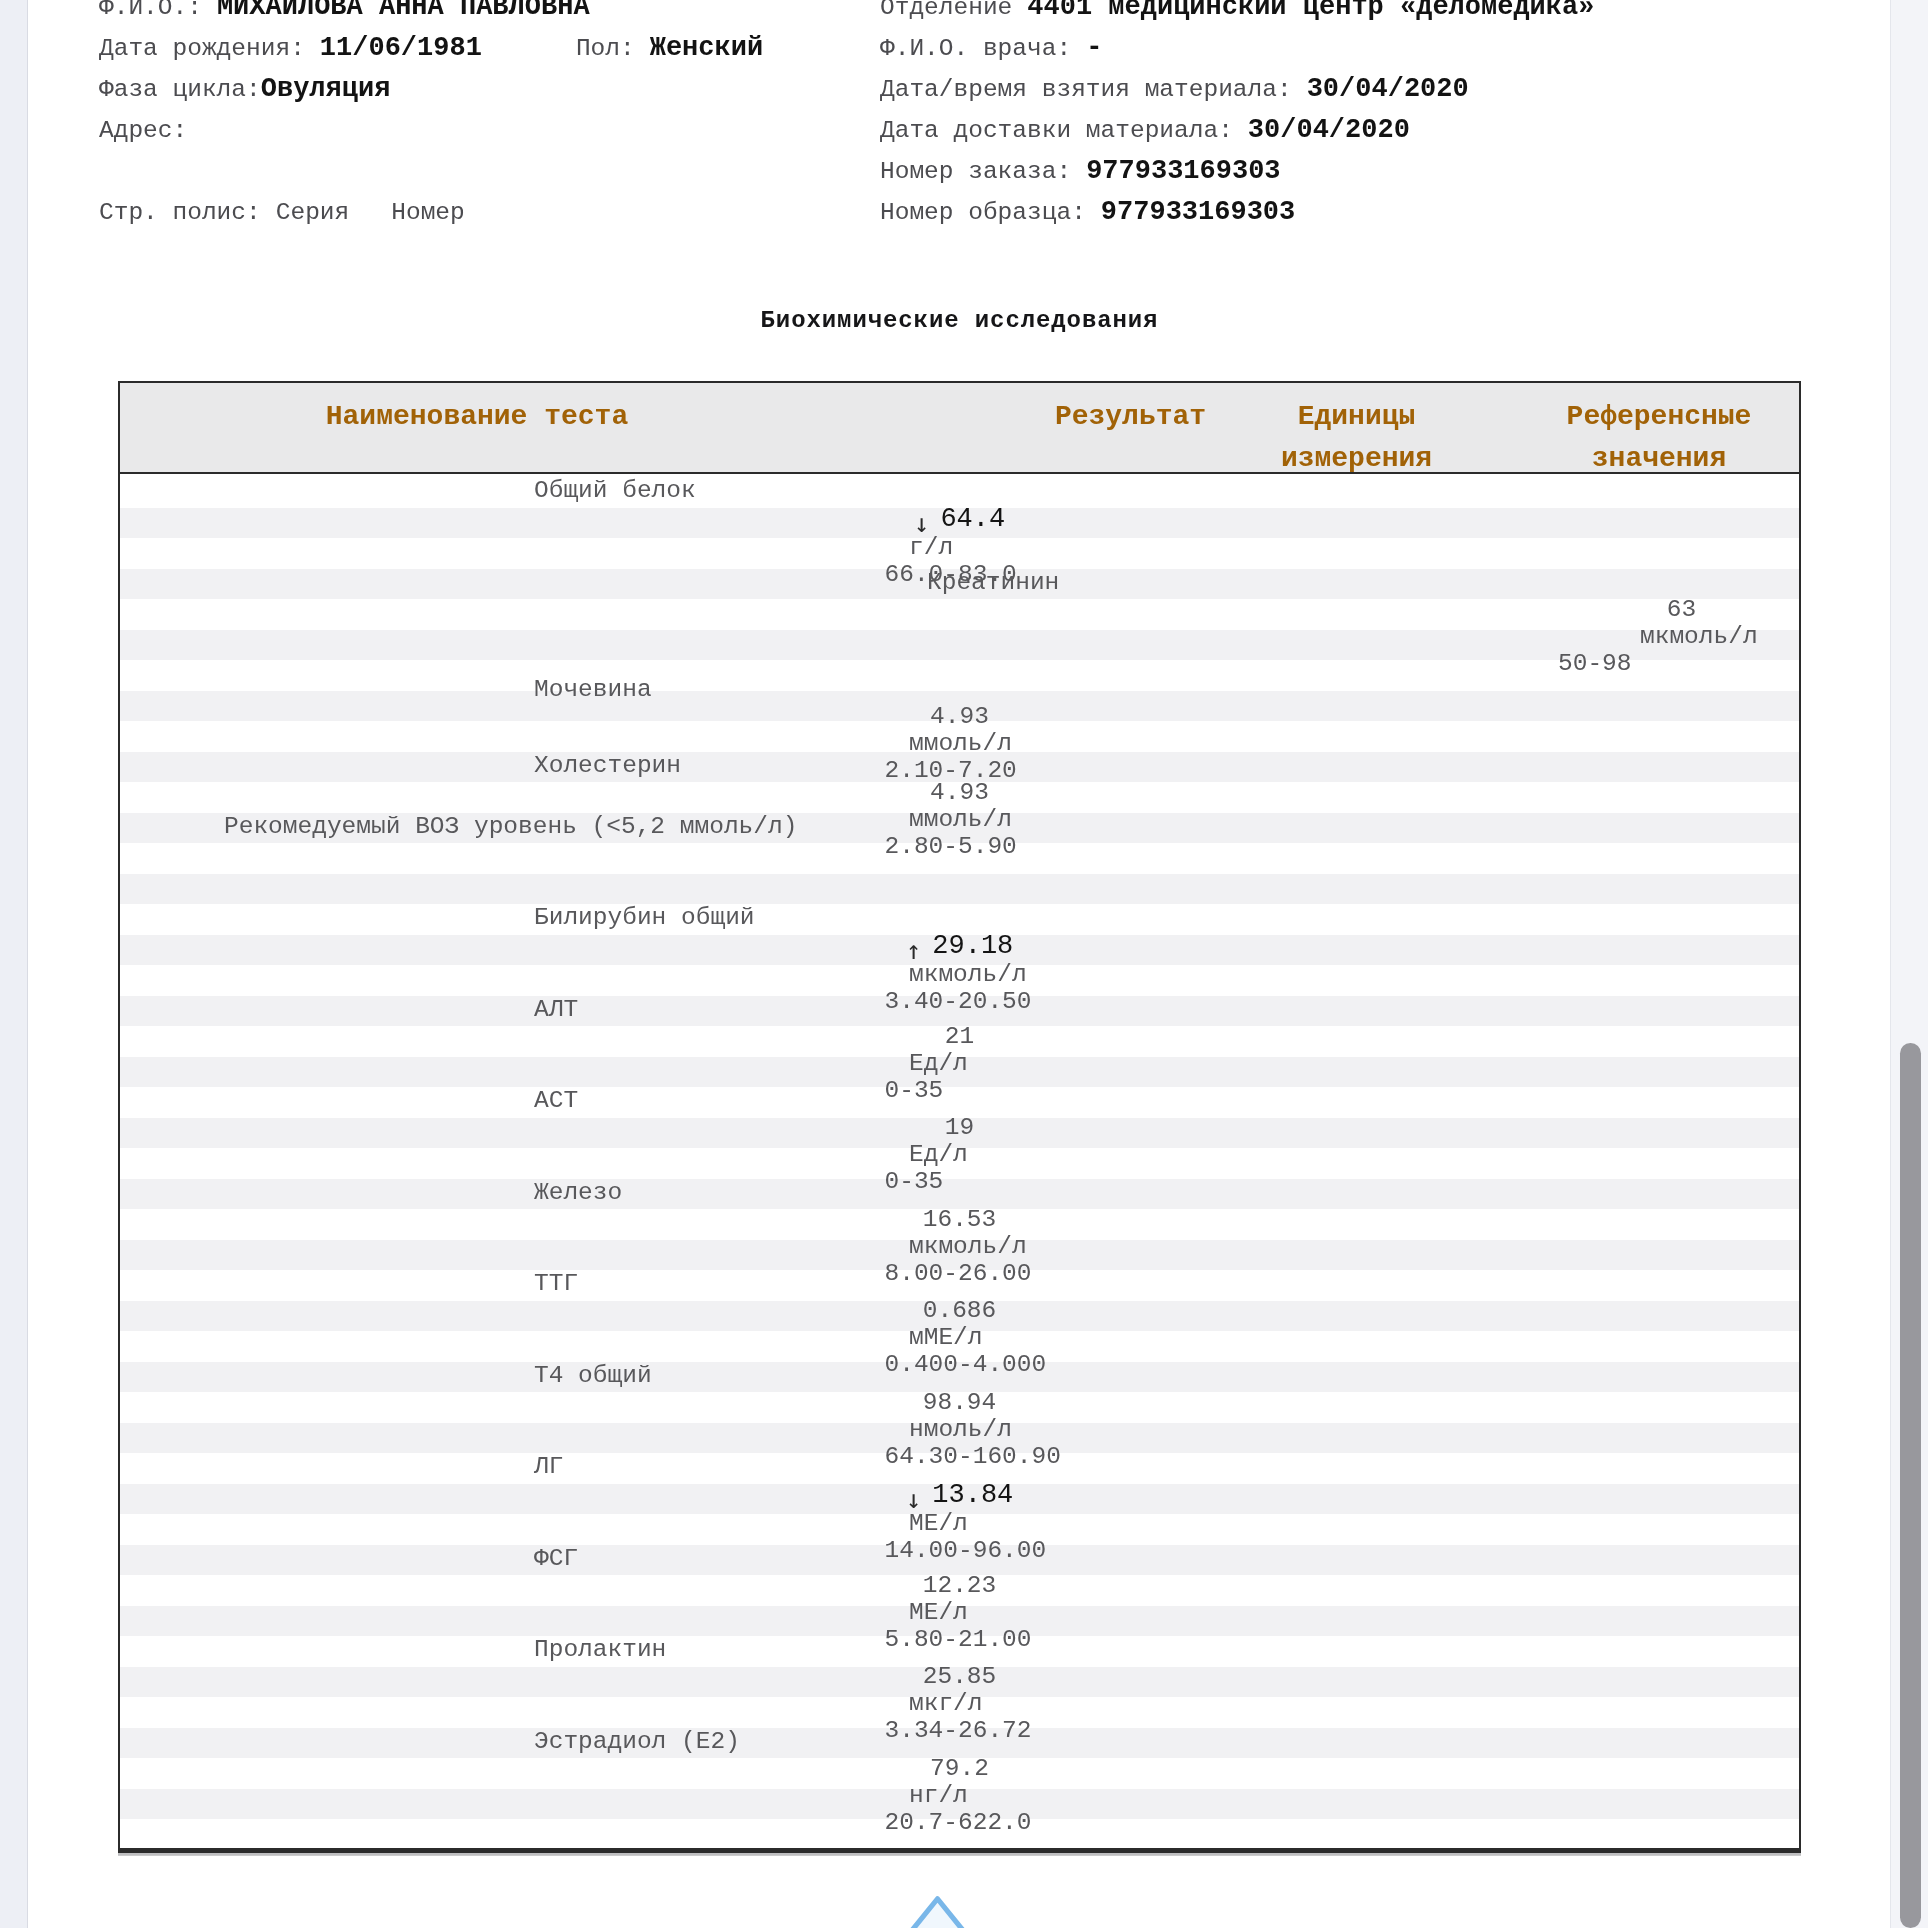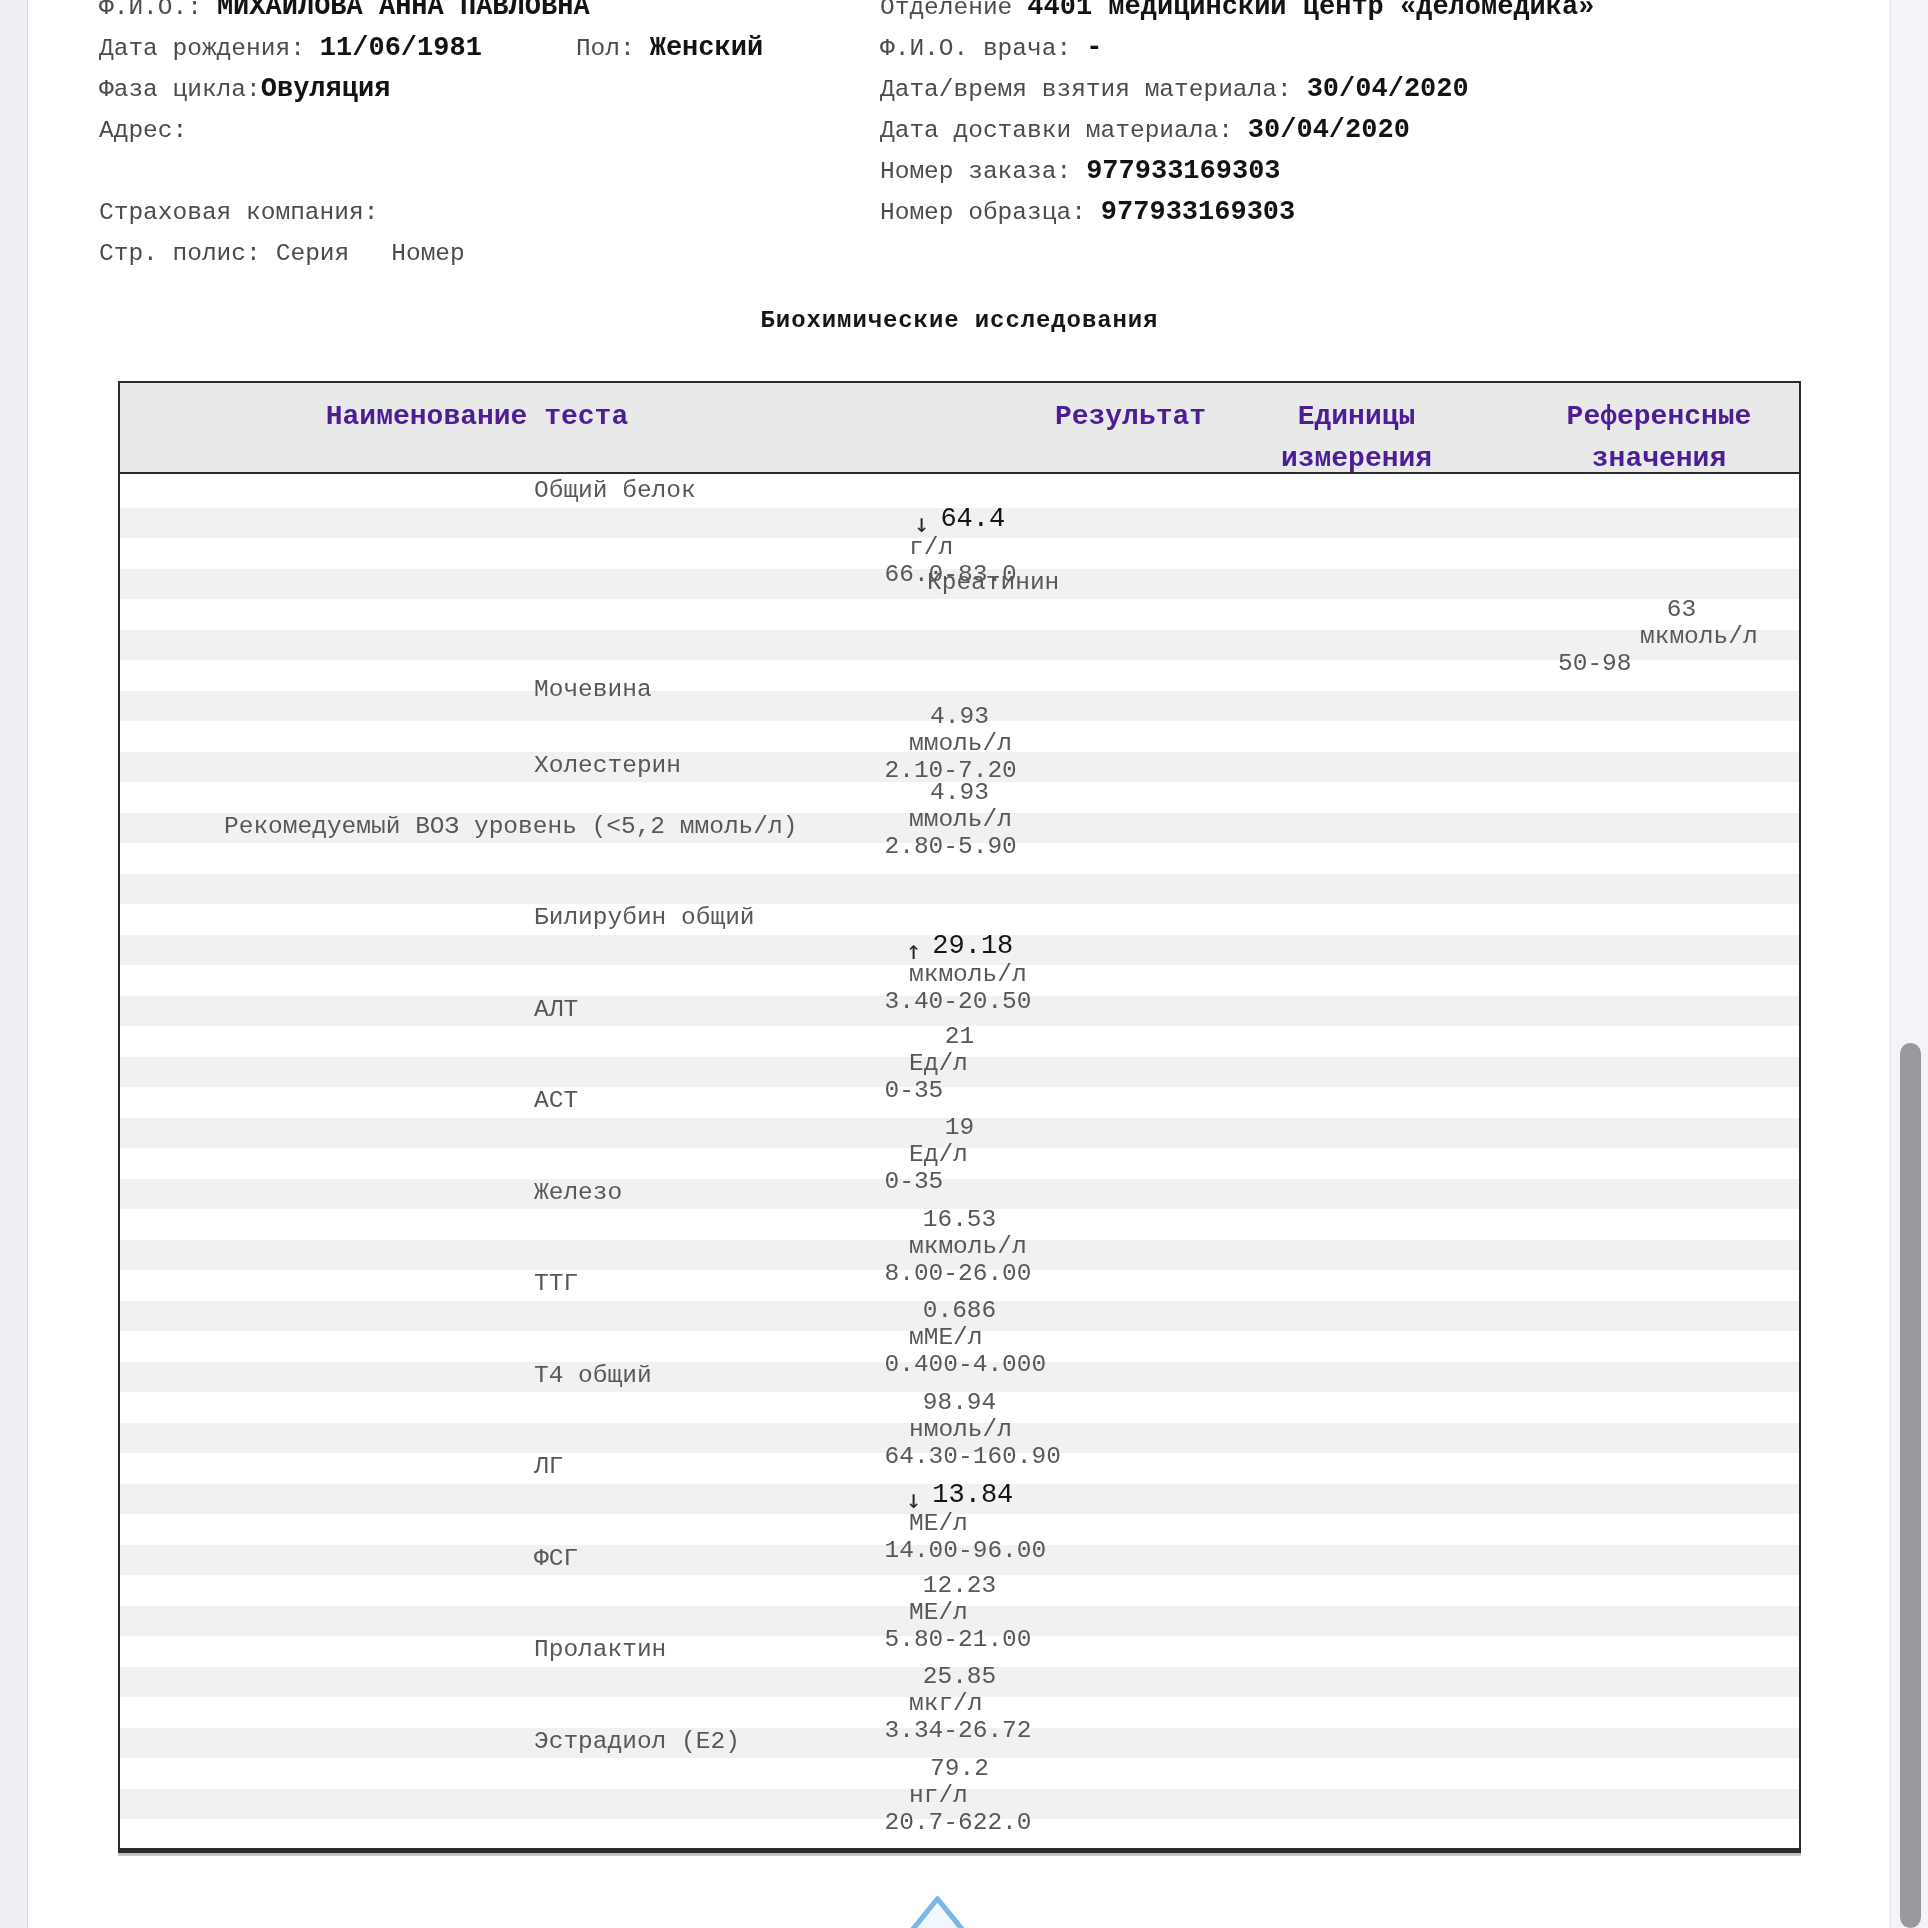--- a/index.html
+++ b/index.html
@@ -31,21 +31,21 @@
 
   
   .doc-title{position:absolute;top:307px;left:118px;width:1683px;
     text-align:center;font-size:24px;font-weight:700;color:#161618;letter-spacing:0.9px;}
 
   
   .lab-table{position:absolute;left:118px;top:381px;width:1683px;height:1472px;
     border:2.8px solid #2b2b2b;border-bottom-width:5.6px;background:#fff;
     box-shadow:0 2.8px 0 rgba(110,110,115,.45);}
   .thead{height:91px;background:#e9e9ea;border-bottom:2.8px solid #2b2b2b;
-    display:flex;font-weight:700;font-size:28px;line-height:42px;color:#4c1d95;}
+    display:flex;font-weight:700;font-size:28px;line-height:42px;color:#a16207;}
   .hc{padding-top:13px;text-align:center;}
   .hc1{width:893px;padding-right:179px;}
   .hc2{width:235px;}
   .hc3{width:217px;}
   .hc4{width:332px;padding-left:56px;}
   .tbody{position:absolute;top:94px;left:0;right:0;bottom:0;
     background:repeating-linear-gradient(to bottom,
       #ffffff 0px,#ffffff 30.5px,#f1f1f3 30.5px,#f1f1f3 61px);}
   .trow{position:absolute;left:0;width:100%;height:31px;display:flex;
     align-items:center;font-size:24.5px;color:#58585b;white-space:nowrap;flex-direction:column;}
@@ -75,23 +75,20 @@
     <span class="lbl sp">Дата рождения:</span><span class="bv">11/06/1981</span><span class="lbl sp sex-label">Пол:</span><span class="bv">Женский</span>
   </div>
   <div class="hline">
     <span class="lbl">Фаза цикла:</span><span class="bv">Овуляция</span>
   </div>
   <div class="hline">
     <span class="lbl">Адрес:</span>
   </div>
   <div class="hline"></div>
   <div class="hline">
-    <span class="lbl">Страховая компания:</span>
-  </div>
-  <div class="hline">
     <span class="lbl sp">Стр. полис:</span><span class="lbl">Серия</span><span class="lbl tok">Номер</span>
   </div>
 </div>
 
 <div class="hdr-right">
   <div class="hline">
     <span class="lbl sp">Отделение</span><span class="bv">4401 медицинский центр «деломедика»</span>
   </div>
   <div class="hline">
     <span class="lbl sp">Ф.И.О. врача:</span><span class="bv">-</span>

